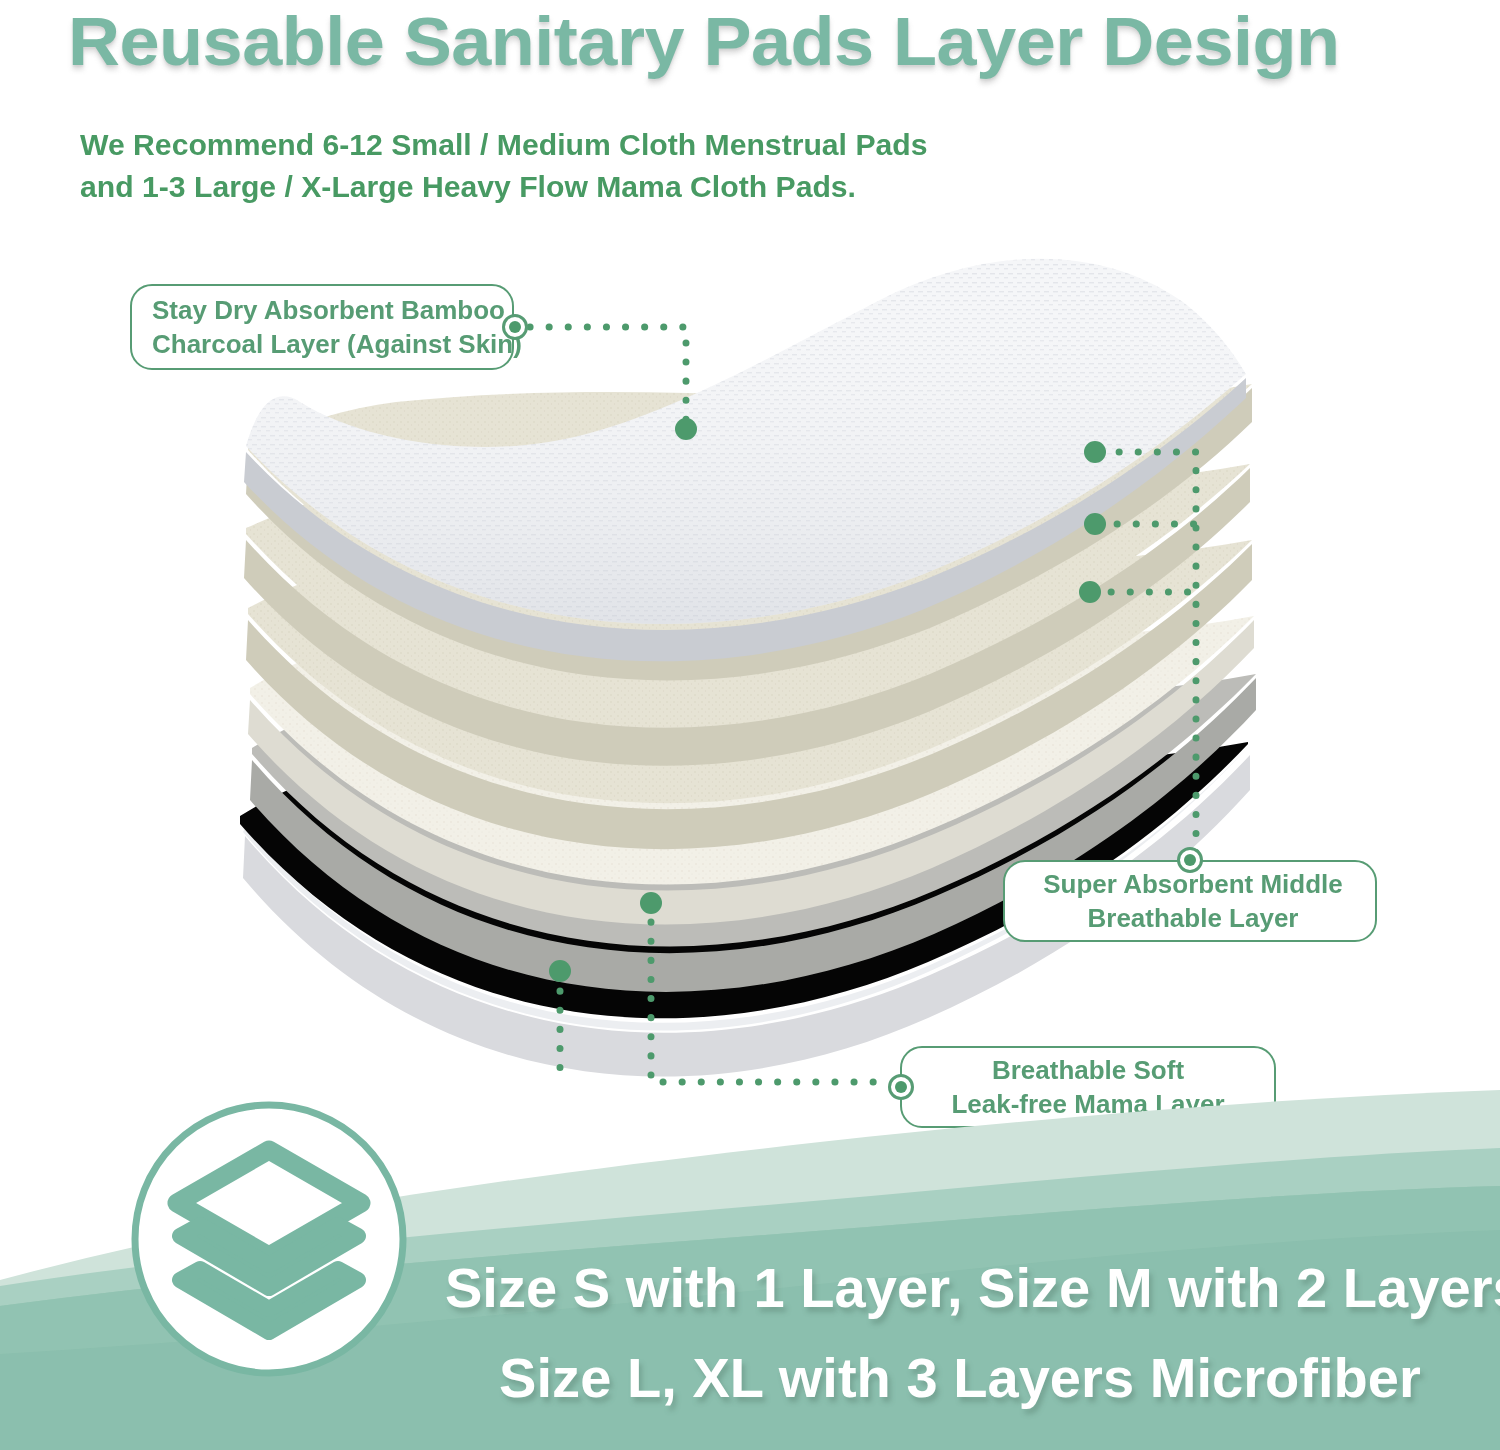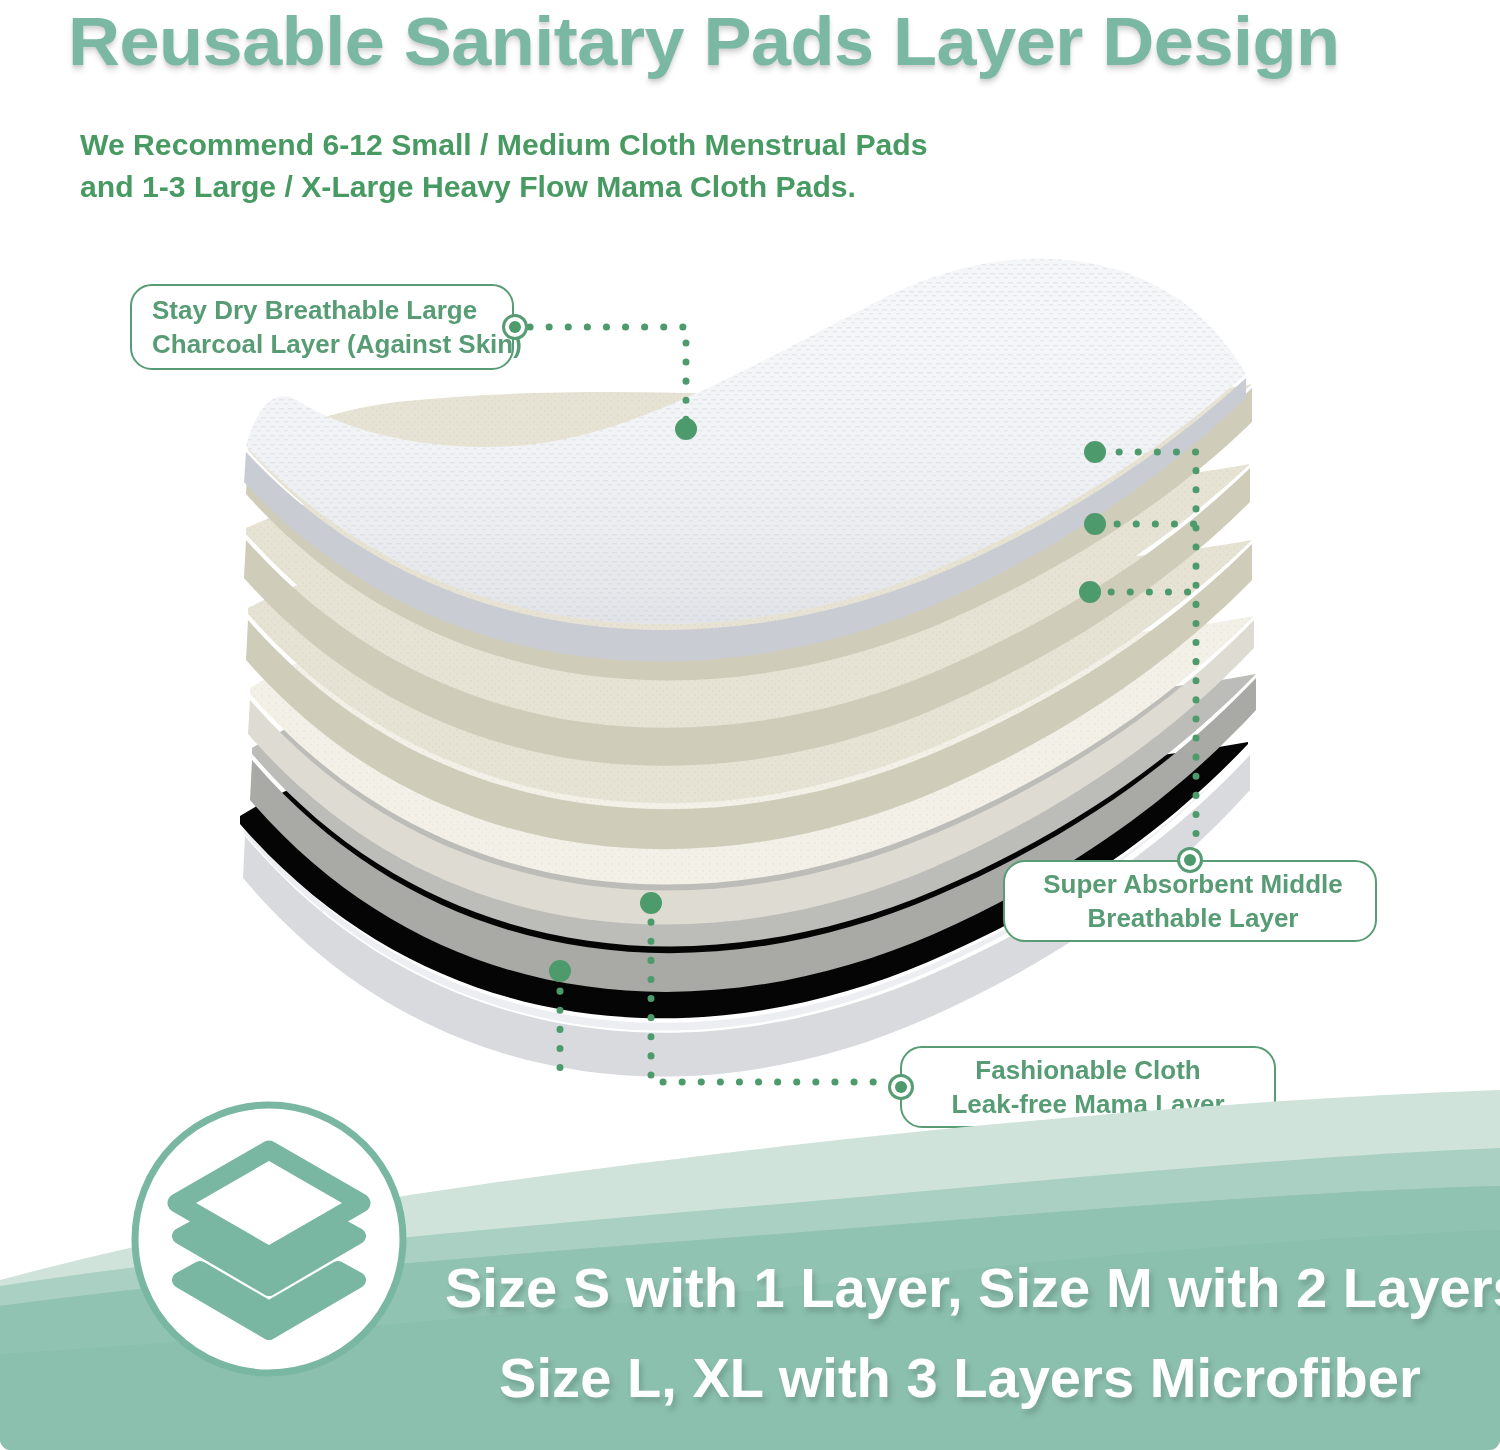--- a/index.html
+++ b/index.html
@@ -9,21 +9,20 @@
   }
   body {
     font-family: "Liberation Sans", sans-serif;
   }
   #page {
     position: relative;
     width: 1500px;
     height: 1450px;
     overflow: hidden;
     background: #ffffff;
-    border-radius: 11px;
   }
 
   
   #title {
     position: absolute;
     left: 68px;
     top: 2px;
     width: 1310px;
     height: 78px;
     font-family: "Liberation Sans Narrow", "Liberation Sans", sans-serif;
@@ -287,33 +286,33 @@
       <circle cx="686" cy="429" r="11"></circle>
       <circle cx="1095" cy="452" r="11"></circle>
       <circle cx="1095" cy="524" r="11"></circle>
       <circle cx="1090" cy="592" r="11"></circle>
       <circle cx="651" cy="903" r="11"></circle>
       <circle cx="560" cy="971" r="11"></circle>
     </g>
   </svg>
 
   <div class="callout" id="callout-top">
-    <span>Stay Dry Breathable Large</span>
+    <span>Stay Dry Absorbent Bamboo</span>
     <span>Charcoal Layer (Against Skin)</span>
   </div>
   <div class="ring" id="ring-top"></div>
 
   <div class="callout" id="callout-mid">
     <span>Super Absorbent Middle</span>
     <span>Breathable Layer</span>
   </div>
   <div class="ring" id="ring-mid"></div>
 
   <div class="callout" id="callout-bot">
-    <span>Fashionable Cloth</span>
+    <span>Breathable Soft</span>
     <span>Leak-free Mama Layer</span>
   </div>
   <div class="ring" id="ring-bot"></div>
 
   <div id="banner">
     <svg viewBox="0 0 1500 360" width="1500" height="360">
 
       <path d="M0,190 C260,120 520,86 820,52 C1060,26 1280,8 1500,0 L1500,360 L0,360 Z" fill="#cfe3da"></path>
 
       <path d="M0,196 C300,150 640,128 980,96 C1180,78 1350,64 1500,58 L1500,360 L0,360 Z" fill="#a9d0c2"></path>

